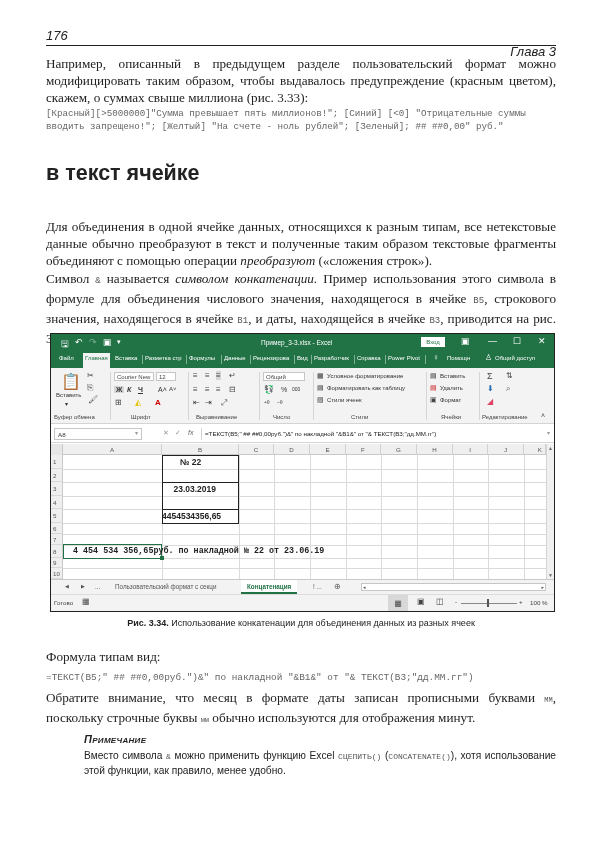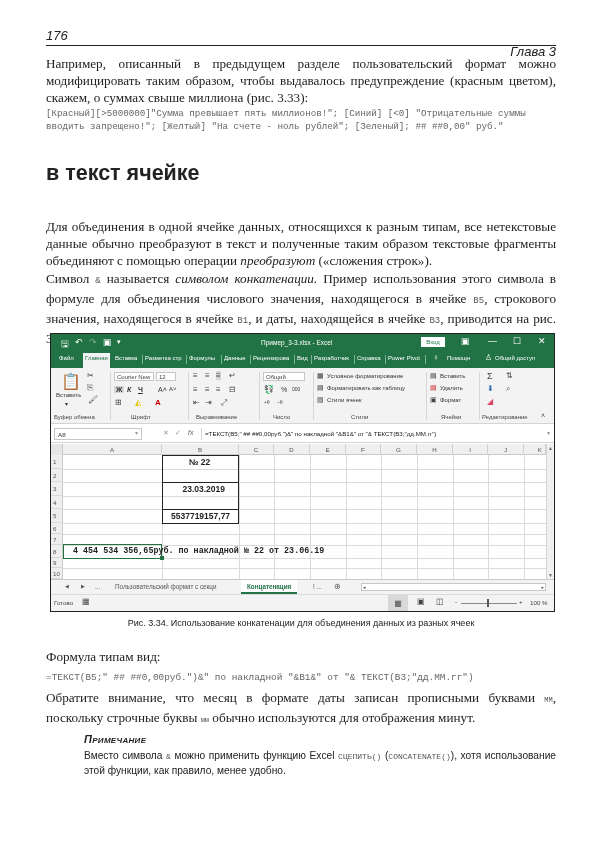--- a/index.html
+++ b/index.html
@@ -41,36 +41,36 @@
     .fxbtn { position: absolute; top: 4px; color: #999; font-size: 7px; }
     .formula { position: absolute; left: 150px; top: 3px; width: 348px; height: 12px; border-left: 1px solid #d4d4d4; padding-left: 3px; line-height: 11px; color: #222; white-space: nowrap; overflow: hidden; }
 
     .grid { position: absolute; left: 0; top: 110px; width: 495px; height: 135px; }
     .colhead-row { position: absolute; left: 0; top: 0; height: 11px; width: 100%; background: #efefef; border-bottom: 1px solid #c9c9c9; }
     .colhead { position: absolute; top: 0; height: 11px; font-size: 6.2px; text-align: center; line-height: 11px; color: #555; border-right: 1px solid #d0d0d0; }
     .corner { position: absolute; left: 0; top: 0; width: 12px; height: 11px; background: #e6e6e6; border-right: 1px solid #c9c9c9; }
     .rowhead { position: absolute; left: 0; width: 12px; background: #efefef; border-right: 1px solid #c9c9c9; border-bottom: 1px solid #d8d8d8; font-size: 6.2px; color: #555; padding-left: 2px; }
     .gridline-v { position: absolute; top: 11px; width: 1px; background: #dadada; }
     .gridline-h { position: absolute; left: 12px; height: 1px; background: #dadada; }
-    .cell-b { position: absolute; left: 120px; width: 57px; font: bold 8.5px "Liberation Sans", sans-serif; color: #222; text-align: right; padding-right: 3px; }
+    .cell-b { position: absolute; left: 111px; width: 57px; font: bold 8.5px "Liberation Sans", sans-serif; color: #222; text-align: right; padding-right: 3px; }
     .cell-b.center { text-align: center; padding-right: 0; }
     .bbox { position: absolute; left: 111px; width: 77px; border: 1px solid #222; }
     .a8 { position: absolute; left: 12px; width: 99px; border: 1.5px solid #217346; }
     .a8text { position: absolute; left: 22px; font: bold 8.4px "Liberation Mono", monospace; color: #222; white-space: nowrap; }
     .vscroll { position: absolute; left: 495px; top: 110px; width: 9px; height: 135px; background: #f0f0f0; border-left: 1px solid #d4d4d4; }
 
     .sheetbar { position: absolute; left: 0; top: 245px; width: 100%; height: 15px; background: #f3f3f3; border-top: 1px solid #c9c9c9; font-size: 6.3px; color: #555; }
     .sheettab { position: absolute; top: 0; height: 14px; line-height: 13px; white-space: nowrap; }
     .sheettab.active { background: #fff; color: #217346; font-weight: bold; border-bottom: 2px solid #217346; padding: 0 6px; }
     .hscroll { position: absolute; left: 310px; top: 3px; width: 185px; height: 8px; border: 1px solid #c6c6c6; background: #fff; }
 
     .statusbar { position: absolute; left: 0; top: 260px; width: 100%; height: 18px; background: #f3f3f3; border-top: 1px solid #dcdcdc; font-size: 6.2px; color: #444; }
 
     .figcaption { position: absolute; left: 46px; top: 618px; width: 510px; text-align: center; font: 9px "Liberation Sans", sans-serif; color: #222; }
-    .figcaption b { font-weight: normal; text-align: right; }
+    .figcaption b { font-weight: bold; text-align: right; }
 
     .note-title { position: absolute; left: 84px; top: 733px; font: bold italic 11px "Liberation Sans", sans-serif; color: #222; letter-spacing: 0.3px; }
     .note-body { position: absolute; left: 84px; top: 749px; width: 472px; font: 10.2px/14px "Liberation Sans", sans-serif; color: #222; text-align: justify; }
     .note-body .mono { font-size: 8px; }
     i.em { font-style: italic; }
   </style>
 </head>
 <body>
 
 <div class="page-header">
@@ -265,21 +265,21 @@
     <div class="gridline-h" style="top:101px;width:483px;"></div>
     <div class="gridline-h" style="top:114px;width:483px;"></div>
     <div class="gridline-h" style="top:124px;width:483px;"></div>
 
     <div class="bbox" style="top:11px;height:28px;"></div>
     <div class="bbox" style="top:38px;height:28px;"></div>
     <div class="bbox" style="top:65px;height:15px;"></div>
 
     <div class="cell-b center" style="top:12px;height:13px;line-height:13px;">№ 22</div>
     <div class="cell-b" style="top:39px;height:13px;line-height:13px;">23.03.2019</div>
-    <div class="cell-b" style="top:66px;height:13px;line-height:13px;">5537719157,77</div>
+    <div class="cell-b" style="top:66px;height:13px;line-height:13px;">4454534356,65</div>
 
     <div class="a8" style="top:100px;height:15px;"></div>
     <div style="position:absolute;left:109px;top:112px;width:4px;height:4px;background:#217346;"></div>
     <div class="a8text" style="top:102px;">4 454 534 356,65руб. по накладной № 22 от 23.06.19</div>
   </div>
 
   <div class="vscroll">
     <span style="position:absolute;left:1px;top:1px;font-size:5px;color:#666;">▲</span>
     <span style="position:absolute;left:1px;bottom:1px;font-size:5px;color:#666;">▼</span>
   </div>

